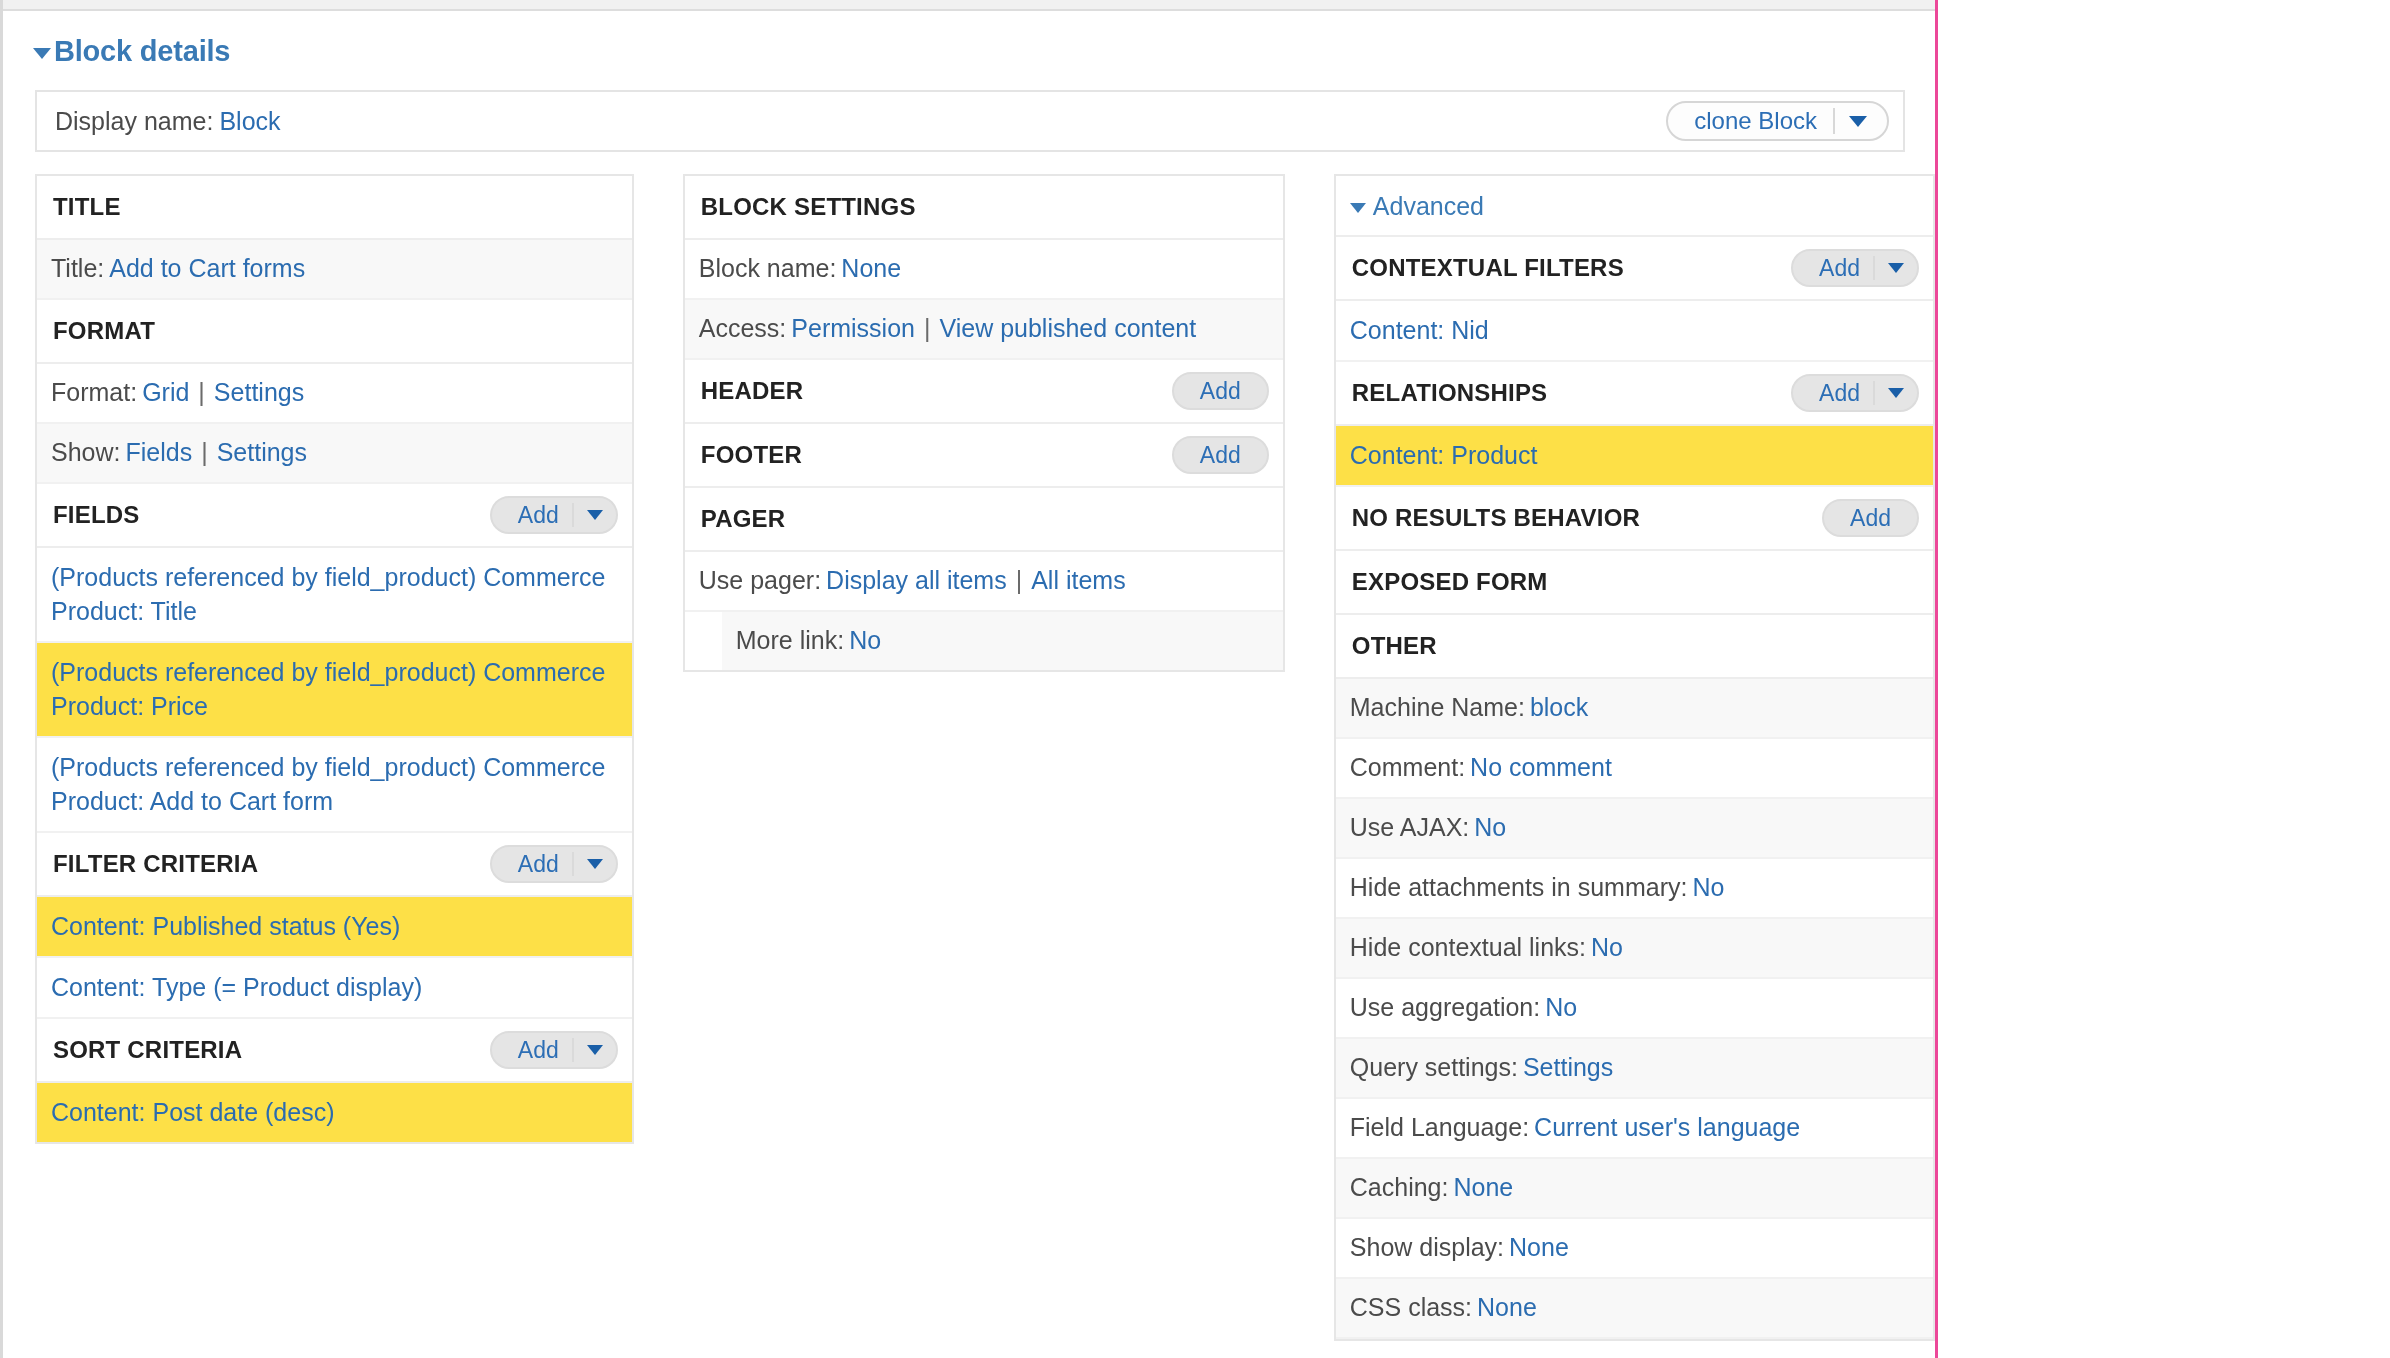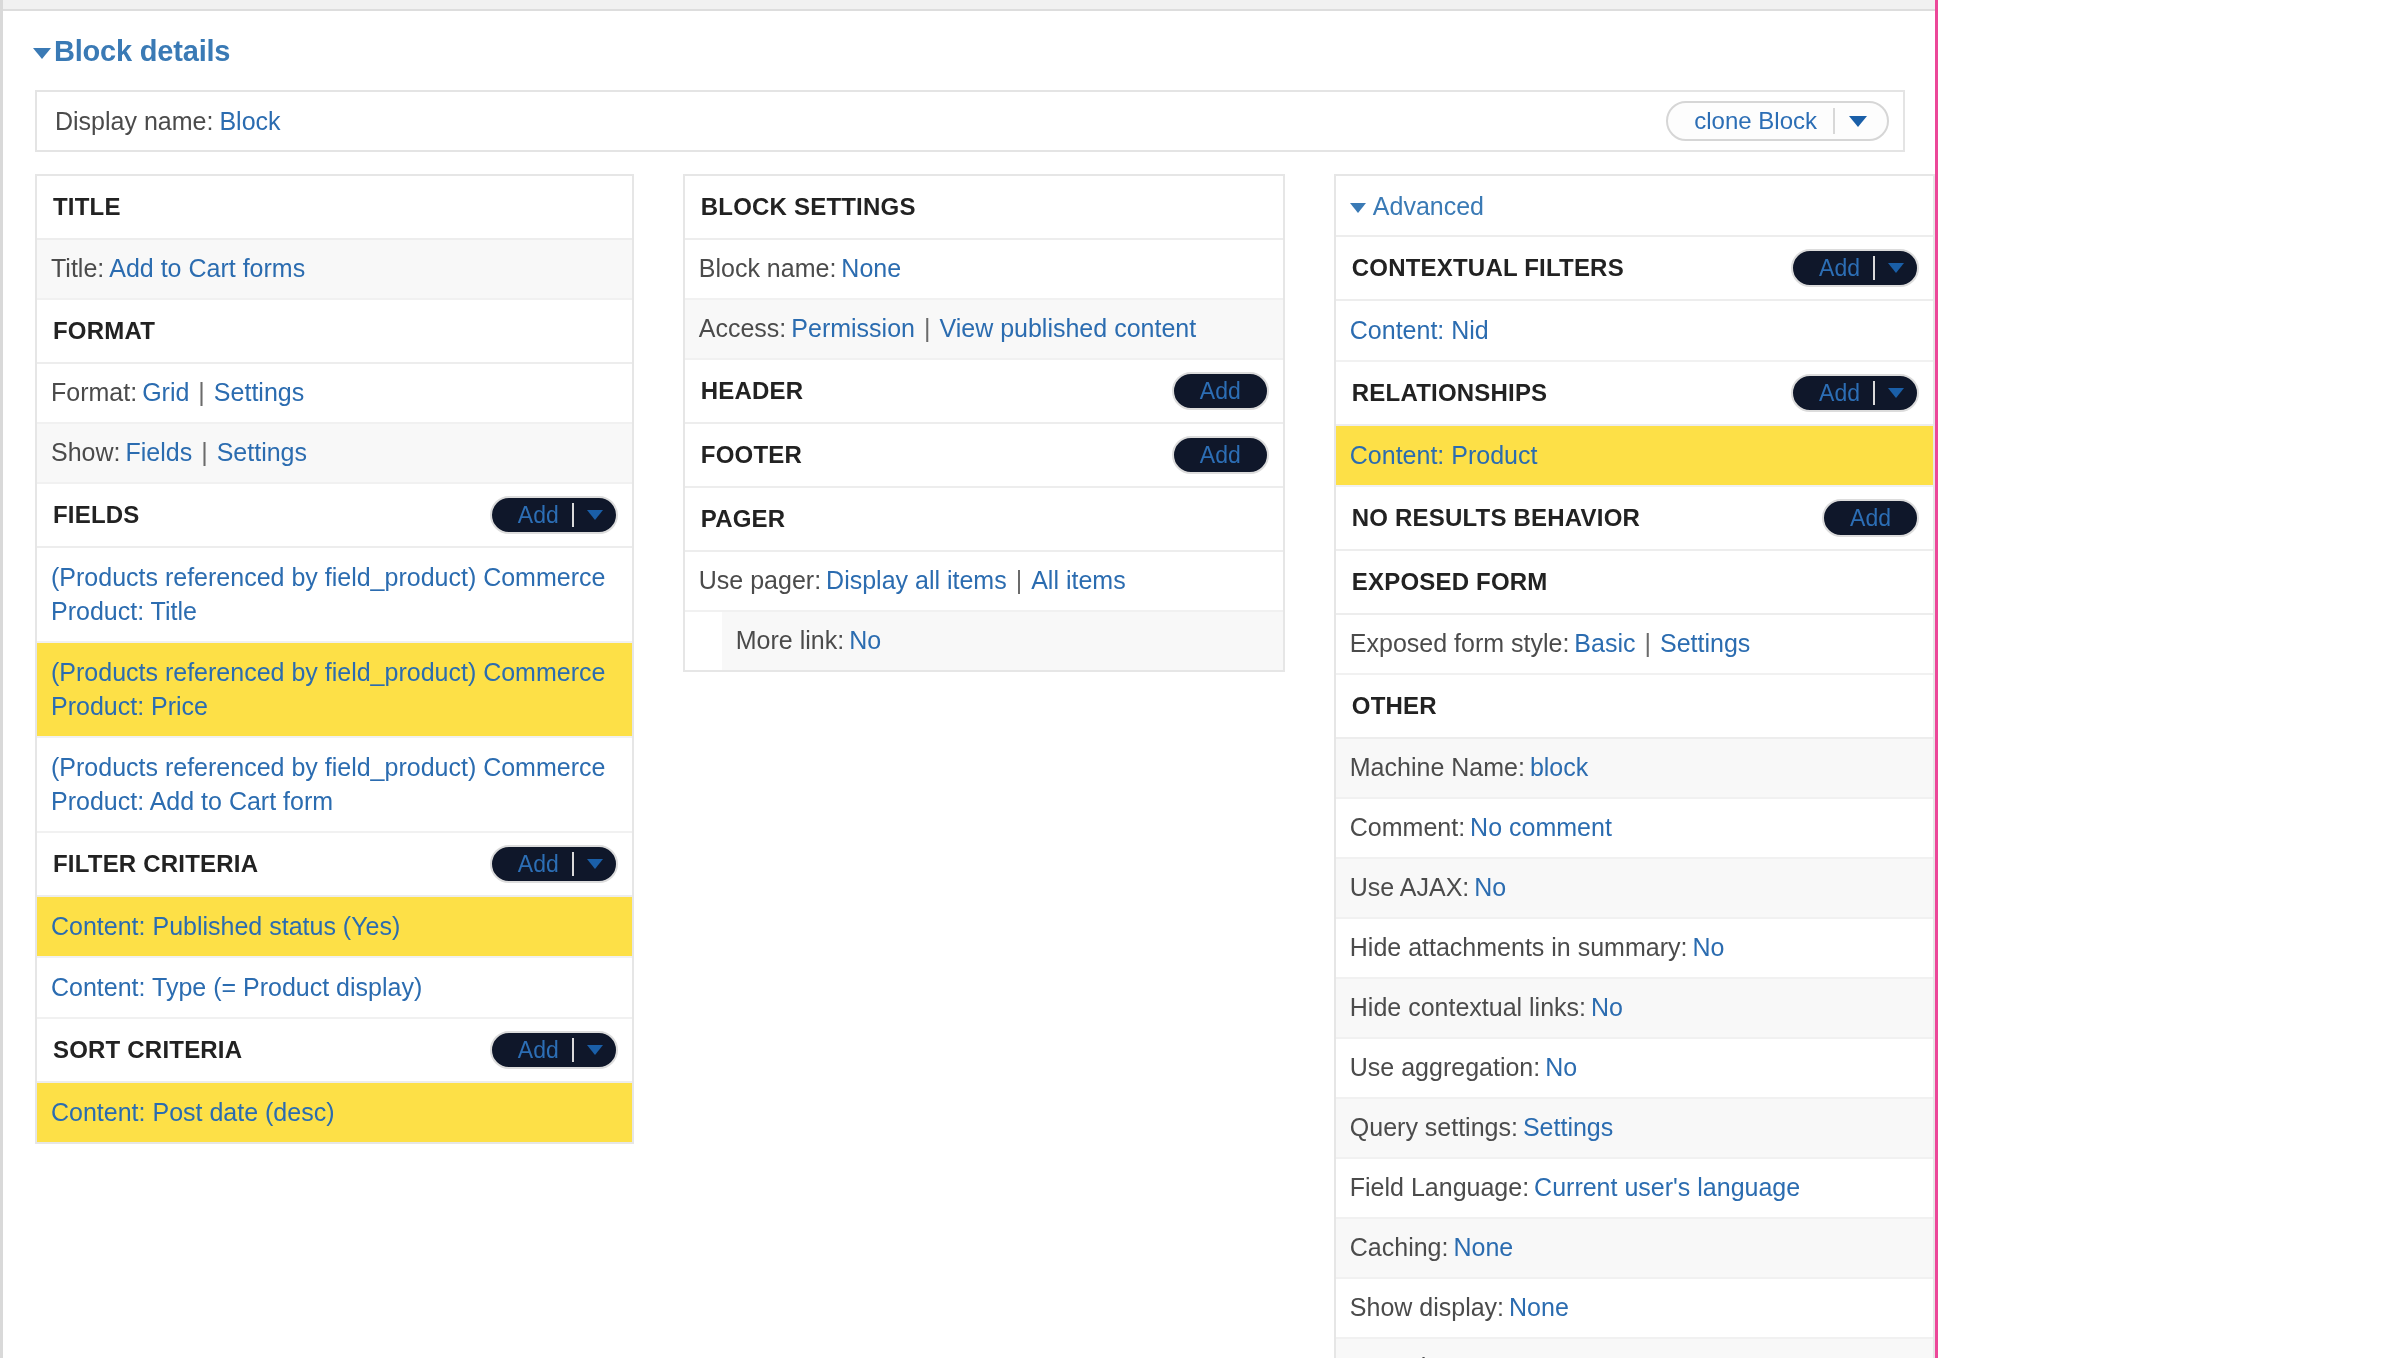--- a/index.html
+++ b/index.html
@@ -170,21 +170,21 @@
   }
   .itemrow.alt { background: #fde047; }
   .itemrow.last { border-bottom: none; }
 
   
   .add-btn {
     display: inline-flex;
     align-items: center;
     border: 2px solid #dcdcdc;
     border-radius: 26px;
-    background: #0f172a;
+    background: #e5e5e5;
     height: 38px;
     box-sizing: border-box;
     cursor: pointer;
     flex: none;
   }
   .add-btn .lbl {
     font-size: 23px;
     color: #2c6eb5;
     padding: 0 13px 0 26px;
   }
@@ -376,23 +376,20 @@
       <div class="sec-head">
         <span class="t">NO RESULTS BEHAVIOR</span>
         <span class="add-btn plain">
           <span class="lbl">Add</span>
         </span>
       </div>
 
       <div class="sec-head">
         <span class="t">EXPOSED FORM</span>
       </div>
-      <div class="row">
-        <span class="k">Exposed form style:</span><span class="sp"></span><a class="lnk">Basic</a><span class="pipe">|</span><a class="lnk">Settings</a>
-      </div>
 
       <div class="sec-head">
         <span class="t">OTHER</span>
       </div>
 
       <div class="row alt">
         <span class="k">Machine Name:</span><span class="sp"></span><a class="lnk">block</a>
       </div>
       <div class="row">
         <span class="k">Comment:</span><span class="sp"></span><a class="lnk">No comment</a>

